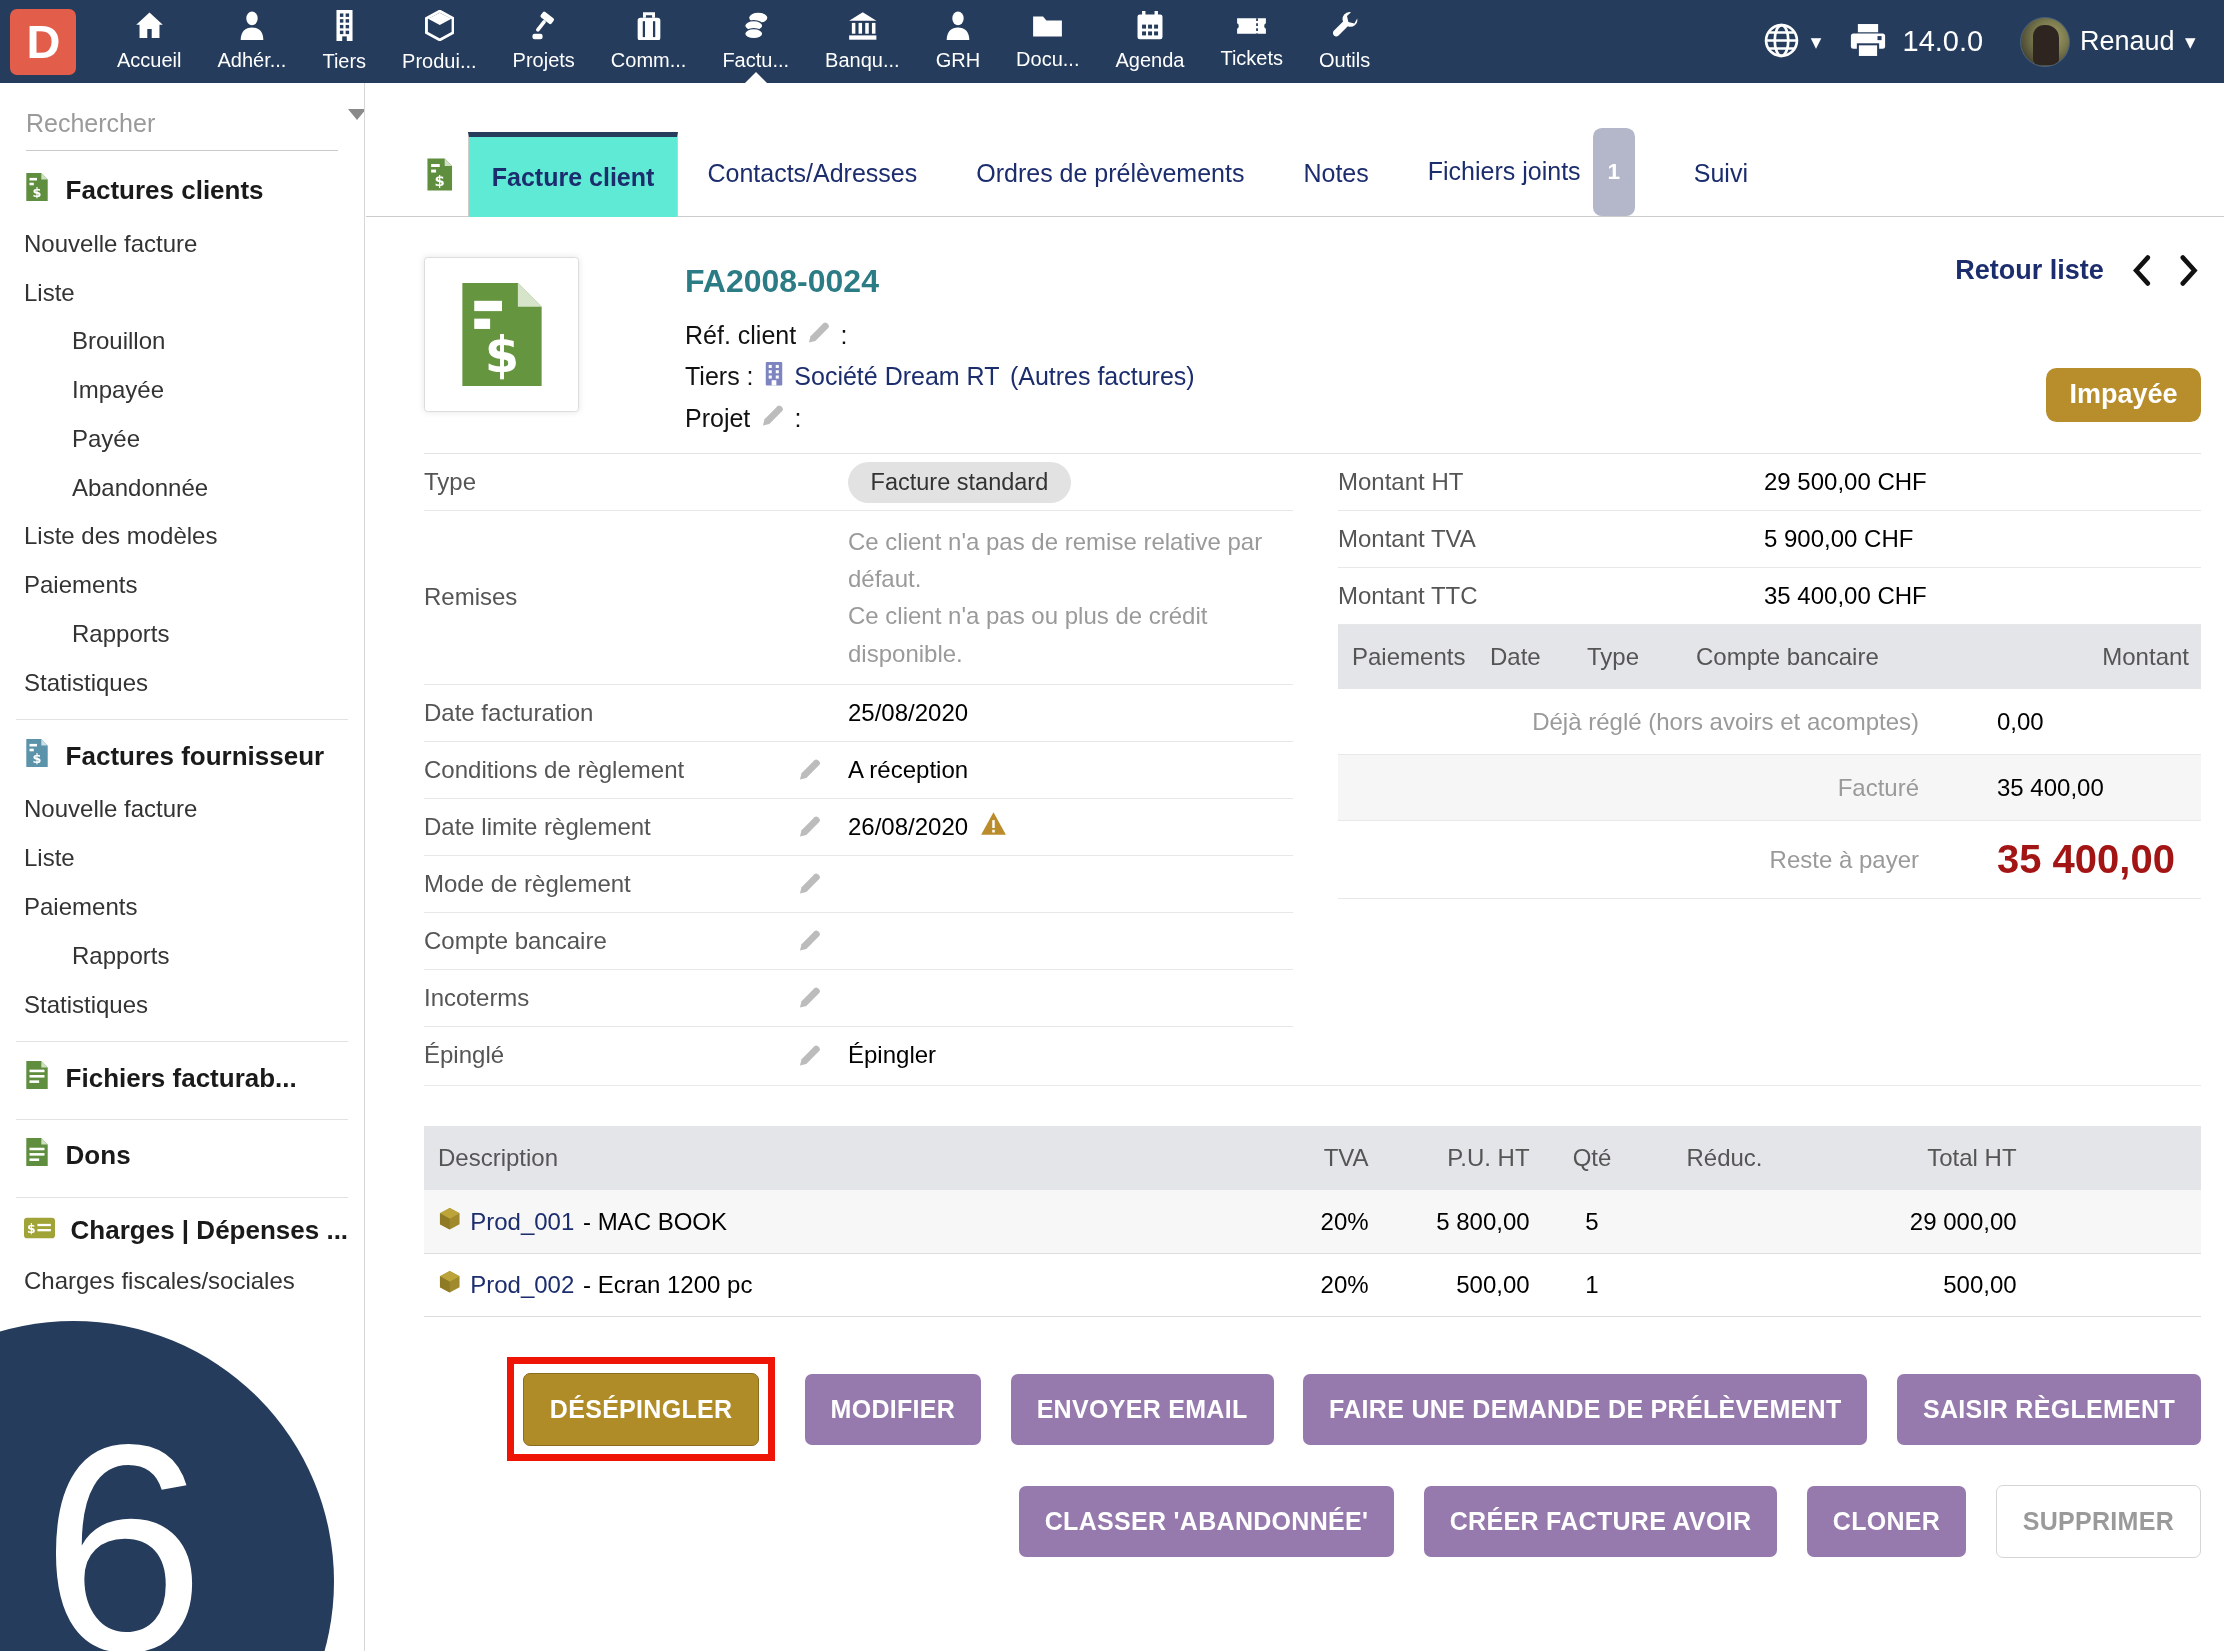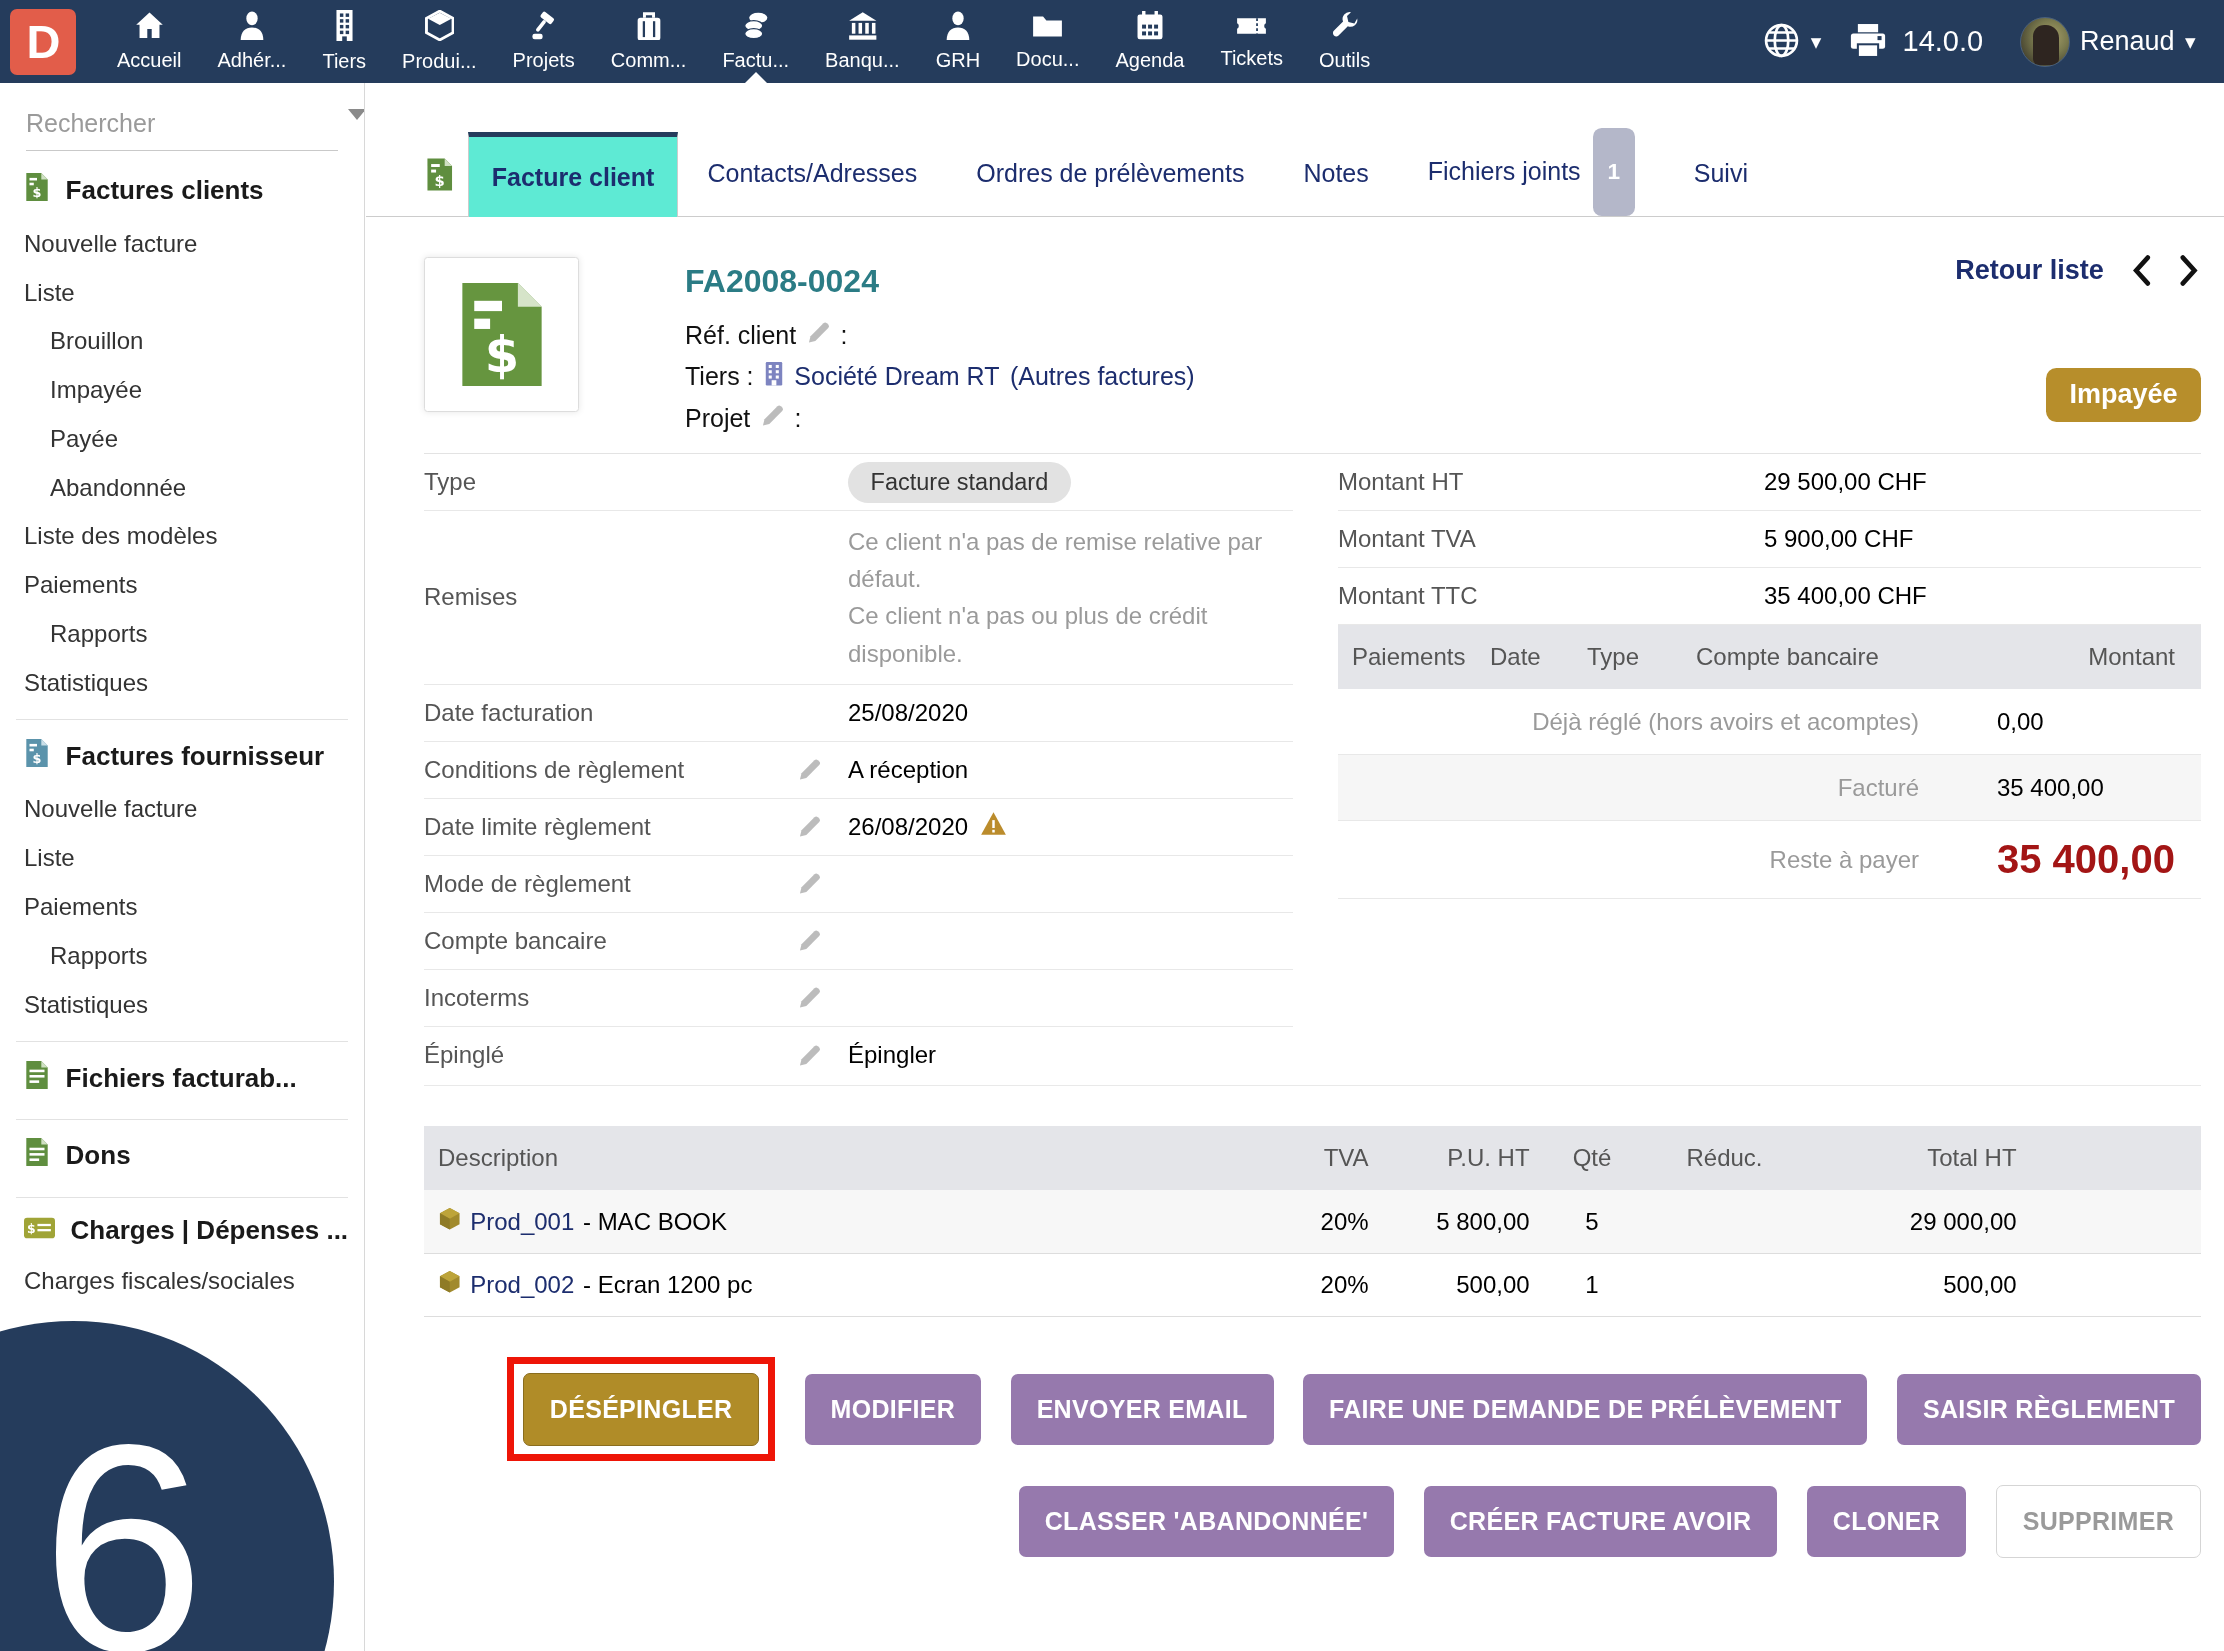--- a/index.html
+++ b/index.html
@@ -30,21 +30,21 @@
   .sidebar{position:absolute;top:83px;left:0;width:365px;bottom:0;background:#fff;
     border-right:0.9px solid #d8d8d8;overflow:hidden;z-index:5}
   .search{margin:26px 26px 7px 26px;border-bottom:0.9px solid #c9c9c9;display:flex;padding-bottom:12px}
   .search input{border:none;outline:none;font-size:25px;color:#333;flex:1;font-family:inherit;background:transparent}
   .search input::placeholder{color:#9a9a9a}
   .dd-caret{width:0;height:0;border-left:9.6px solid transparent;border-right:9.6px solid transparent;
     border-top:11.3px solid #8a8a8a;margin-right:5.2px;cursor:pointer}
   .sec-title{display:flex;align-items:center;gap:15.6px;padding:14px 0 10.4px 24px;
     font-weight:bold;font-size:26px;color:#1a1a1a;cursor:pointer;white-space:nowrap}
   .sitem{font-size:24px;color:#333;padding:10.4px 0 10.4px 24px;cursor:pointer;white-space:nowrap}
-  .sitem.ind{padding-left:50px}
+  .sitem.ind{padding-left:72px}
   .sep{border-top:0.9px solid #e2e2e2;margin:12px 15.6px 3.5px 15.6px}
   .circle6{position:absolute;left:-187px;top:1238px;width:521px;height:521px;border-radius:50%;
     background:#253c5c;z-index:6}
   .circle6 .num{position:absolute;left:228px;top:80px;font-size:295px;color:#fff;line-height:1}
 
   
   .main{position:absolute;left:366px;top:83px;right:0;bottom:0;background:#fff}
   .tabsbar{display:flex;align-items:flex-end;height:90px;margin-top:43px;padding-left:57px;position:relative}
   .tab-obj{margin:0 14px 21px 1.7px}
   .tab{font-size:25px;color:#1c2d6e;padding:0 29.5px;line-height:85px;cursor:pointer;white-space:nowrap}
@@ -79,21 +79,21 @@
   .dvalue{flex:1;color:#000;display:flex;align-items:center;gap:12px}
   .remises{padding:12px 0}
   .remises .gray{color:#9a9a9a;line-height:1.55}
   .pill{background:#e2e2e2;border-radius:868px;padding:7px 22.6px;font-size:23.5px;color:#333}
 
   .srow{display:flex;align-items:center;border-bottom:0.9px solid #e8e8e8;min-height:57px;font-size:24px}
   .slabel{width:426px;color:#555}
   .svalue{color:#000}
   .pay-head{display:flex;background:#e4e5e9;min-height:64px;align-items:center;color:#555;font-size:24px}
   .ph1{width:152px;padding-left:14px}.ph2{width:97px}.ph3{width:109px}.ph4{flex:1}
-  .ph5{width:183px;text-align:right;padding-right:26px}
+  .ph5{width:183px;text-align:right;padding-right:12px}
   .pay-row{display:flex;align-items:center;min-height:66px;border-bottom:0.9px solid #e8e8e8;font-size:24px}
   .pr-label{flex:1;text-align:right;padding-right:78px;color:#9a9a9a}
   .pr-value{width:204px;text-align:left;padding-right:14px;color:#000}
   .facture-row{background:#f6f6f6}
   .reste-row{min-height:78px;border-bottom:0.9px solid #e8e8e8}
   .reste-row .pr-value{color:#a31515;font-weight:bold;font-size:40px}
 
   
   table.lines{width:100%;border-collapse:collapse;margin-top:40px;font-size:24px}
   .lines th{background:#e4e5e9;font-weight:normal;color:#555;height:64px}

